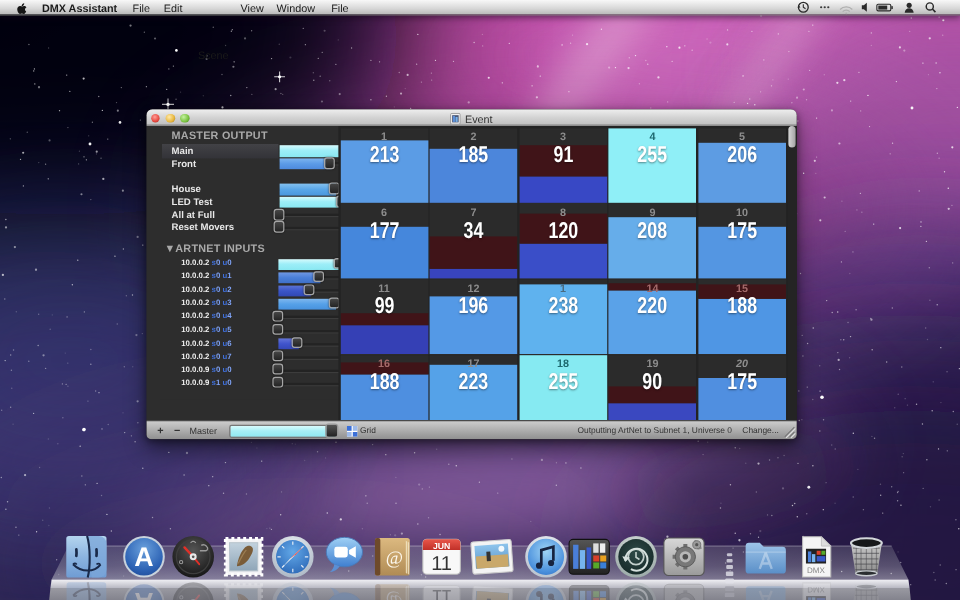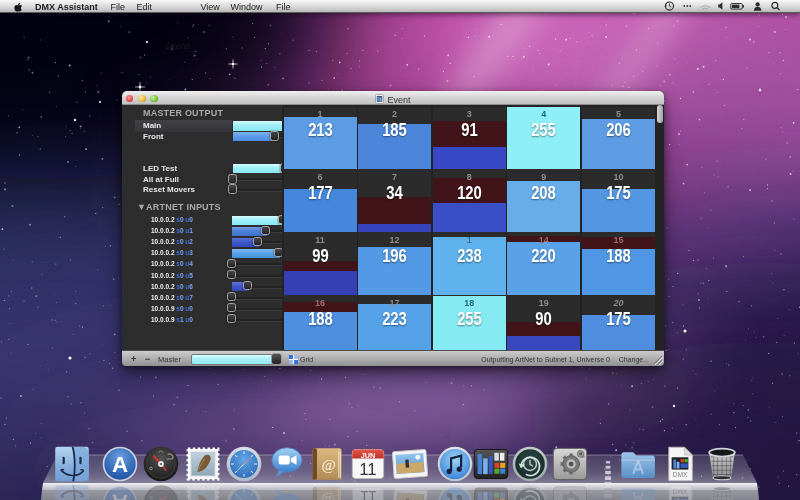--- a/index.html
+++ b/index.html
@@ -980,20 +980,26 @@
         <div class="track"></div>
         <div class="fill" style="width:56px;background:linear-gradient(#d6fbfd,#9deef8 45%,#8ae8f2);"></div>
         <div class="knob" style="left:149px;"></div>
       </div>
       <div class="srow" style="top:26.2px;">
         <div class="slabel">Front</div>
         <div class="track"></div>
         <div class="fill" style="width:43px;background:linear-gradient(#7db4f0,#5b9be8 50%,#4e8ade);"></div>
         <div class="knob" style="left:136px;"></div>
       </div>
+      <div class="srow" style="top:47.6px;">
+        <div class="slabel">House</div>
+        <div class="track"></div>
+        <div class="fill" style="width:47px;background:linear-gradient(#83c0ef,#58a6e8 50%,#4a97dd);"></div>
+        <div class="knob" style="left:140px;"></div>
+      </div>
       <div class="srow" style="top:58.3px;">
         <div class="slabel">LED Test</div>
         <div class="track"></div>
         <div class="fill" style="width:53px;background:linear-gradient(#d6fbfd,#9deef8 45%,#8ae8f2);"></div>
         <div class="knob" style="left:146px;"></div>
       </div>
       <div class="srow" style="top:69.0px;">
         <div class="slabel">All at Full</div>
         <div class="track"></div>
         <div class="knob" style="left:94px;"></div>

